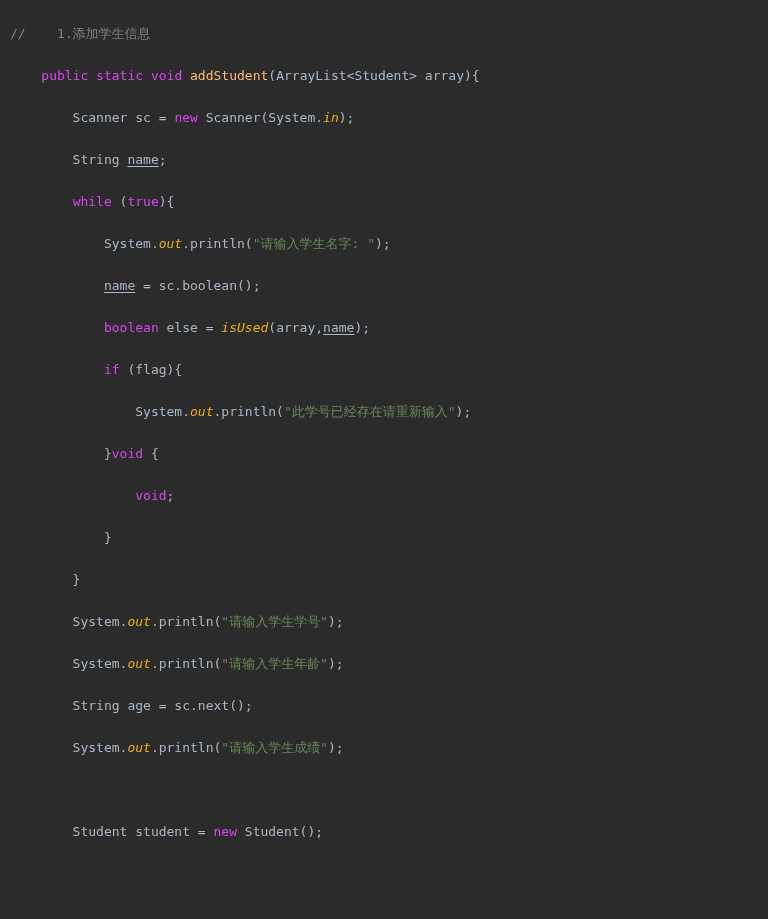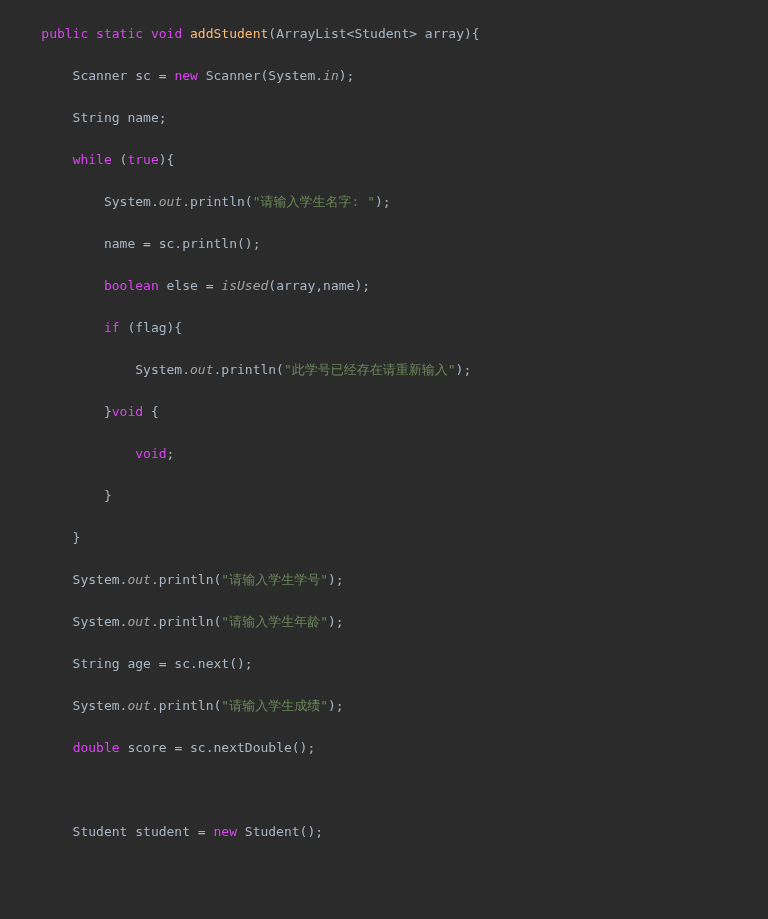--- a/index.html
+++ b/index.html
@@ -23,48 +23,48 @@
     background: #2b2b2b;
   }
   .code {
     padding: 2px 0 2px 0;
     white-space: pre;
   }
   .c  { color: #808080; }      
   .k  { color: #d946ef; }      
   .fn { color: #fdba74; }      
   .s  { color: #6a8759; }      
-  .fi { color: #a3a3a3; font-style: italic; } 
-  .u  { text-underline-offset: 2px; text-align: center; } 
+  .fi { color: #eab308; font-style: italic; } 
+  .u  { text-decoration: underline; text-underline-offset: 2px; text-align: center; } 
   .line { min-height: 21px; }
 </style>
 </head>
 <body>
 
 <div class="editor">
   <div class="gutter"></div>
   <div class="code">
+<div class="line"><span class="c">//    1.添加学生信息</span></div>
 <div class="line">    <span class="k">public</span> <span class="k">static</span> <span class="k">void</span> <span class="fn">addStudent</span><span>(ArrayList&lt;Student&gt; array){</span></div>
 <div class="line"><span>        Scanner sc = </span><span class="k">new</span><span> Scanner(System.</span><span class="fi">in</span><span>);</span></div>
 <div class="line"><span>        String </span><span class="u">name</span><span>;</span></div>
 <div class="line"><span>        </span><span class="k">while</span><span> (</span><span class="k">true</span><span>){</span></div>
 <div class="line"><span>            System.</span><span class="fi">out</span><span>.println(</span><span class="s">"请输入学生名字: "</span><span>);</span></div>
-<div class="line"><span>            </span><span class="u">name</span><span> = sc.println();</span></div>
+<div class="line"><span>            </span><span class="u">name</span><span> = sc.boolean();</span></div>
 <div class="line"><span>            </span><span class="k">boolean</span><span> else = </span><span class="fi">isUsed</span><span>(array,</span><span class="u">name</span><span>);</span></div>
 <div class="line"><span>            </span><span class="k">if</span><span> (flag){</span></div>
 <div class="line"><span>                System.</span><span class="fi">out</span><span>.println(</span><span class="s">"此学号已经存在请重新输入"</span><span>);</span></div>
 <div class="line"><span>            }</span><span class="k">void</span><span> {</span></div>
 <div class="line"><span>                </span><span class="k">void</span><span>;</span></div>
 <div class="line"><span>            }</span></div>
 <div class="line"><span>        }</span></div>
 <div class="line"><span>        System.</span><span class="fi">out</span><span>.println(</span><span class="s">"请输入学生学号"</span><span>);</span></div>
 <div class="line"><span>        System.</span><span class="fi">out</span><span>.println(</span><span class="s">"请输入学生年龄"</span><span>);</span></div>
 <div class="line"><span>        String age = sc.next();</span></div>
 <div class="line"><span>        System.</span><span class="fi">out</span><span>.println(</span><span class="s">"请输入学生成绩"</span><span>);</span></div>
-<div class="line"><span>        </span><span class="k">double</span><span> score = sc.nextDouble();</span></div>
 <div class="line"> </div>
 <div class="line"><span>        Student student = </span><span class="k">new</span><span> Student();</span></div>
 
 
 
 
 
 
 
 

